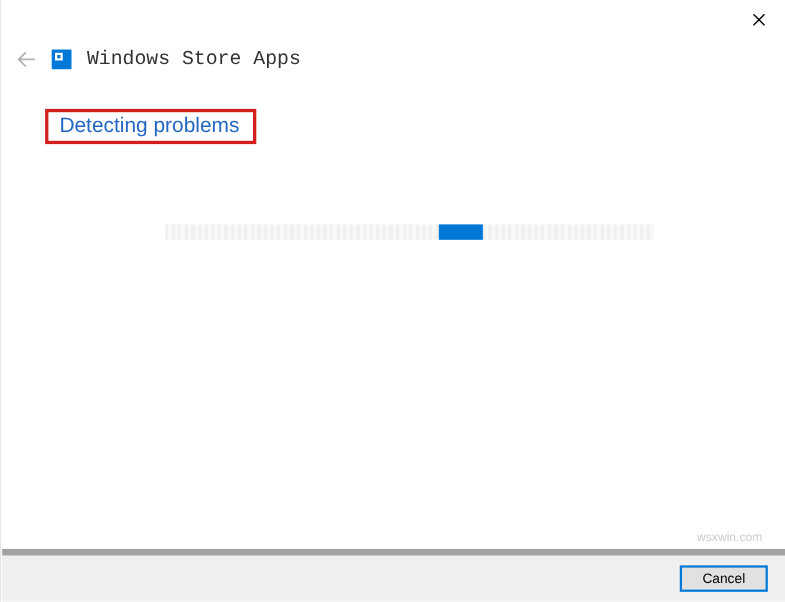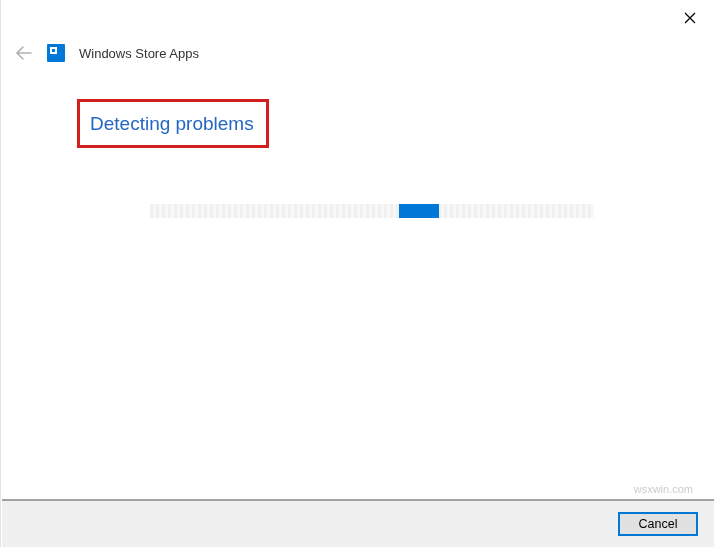--- a/index.html
+++ b/index.html
@@ -73,35 +73,35 @@
     .app-icon::after {
       content: "";
       position: absolute;
       width: 3px;
       height: 3px;
       background: #0078d7;
       top: 5px;
       left: 5px;
     }
     .app-title {
-      font-size: 13px;
+      font-size: 18px;
       color: #333;
       font-weight: 400;
+      font-family: Liberation Mono, monospace;
     }
     .highlight-box {
       position: absolute;
       top: 99px;
       left: 40px;
       width: 192px;
-      height: 49px;
+      height: 32px;
       border: 3px solid #d41f1f;
       display: flex;
       align-items: center;
       padding-left: 10px;
-      margin-left: 36px;
     }
     .status-text {
       color: #2367c3;
       font-size: 19px;
       font-weight: 400;
     }
     .progress-bar {
       position: absolute;
       top: 204px;
       left: 149px;
@@ -123,21 +123,21 @@
       height: 14px;
       background: #0078d7;
     }
     .footer {
       position: absolute;
       bottom: 0;
       left: 1px;
       right: 0;
       height: 48px;
       background: #f0f0f0;
-      border-top: 2px solid #a3a3a3;
+      border-top: 6px solid #a3a3a3;
       display: flex;
       align-items: center;
       justify-content: flex-end;
       padding-right: 16px;
       margin-top: 32px;
     }
     .cancel-btn {
       width: 80px;
       height: 24px;
       background: #e1e1e1;

